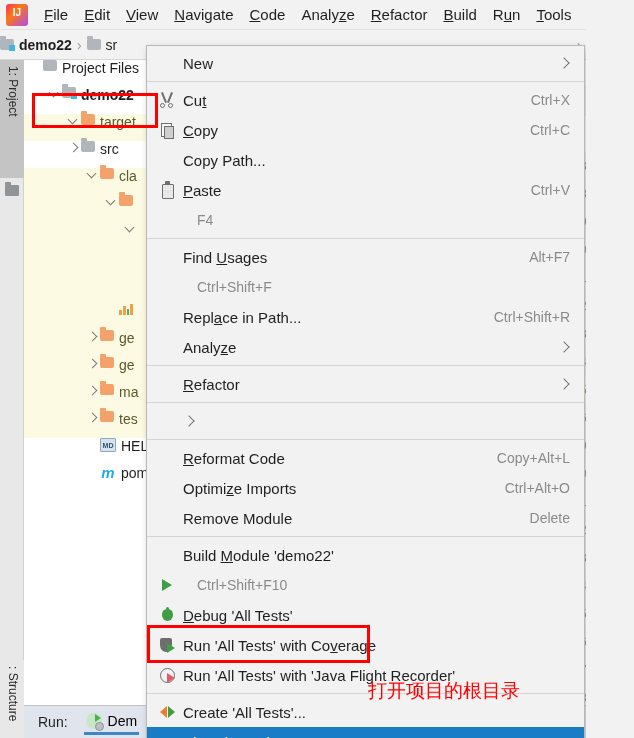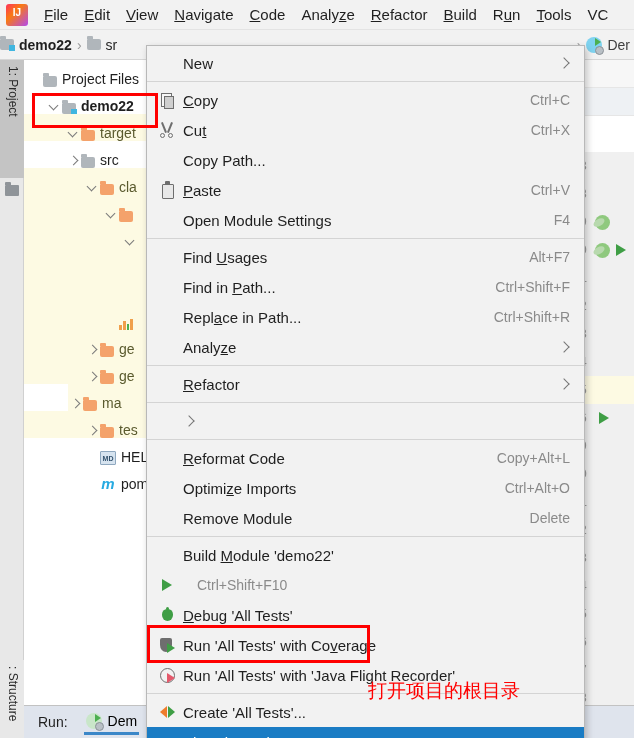--- a/index.html
+++ b/index.html
@@ -4,21 +4,21 @@
 <style>
   * { box-sizing: border-box; }
   html, body {
     margin: 0; padding: 0;
     width: 634px; height: 738px;
     overflow: hidden;
     font-family: "Liberation Sans", sans-serif;
     background: #f2f2f2;
     -webkit-font-smoothing: antialiased;
   }
-  #app { position: relative; width: 634px; height: 738px; overflow: hidden; background: #f2f2f2; }
+  #app { position: relative; width: 586px; height: 738px; overflow: hidden; background: #f2f2f2; }
 
   
   .menubar {
     position: absolute; top: 0; left: 0; width: 634px; height: 30px;
     background: #f2f2f2; display: flex; align-items: center;
     border-bottom: 1px solid #e3e3e3;
   }
   .ij-logo {
     width: 22px; height: 22px; margin-left: 6px; margin-right: 8px;
     border-radius: 3px; position: relative; flex: none;
@@ -80,21 +80,21 @@
     content: ""; position: absolute; top: -3px; left: 0; width: 6px; height: 3px;
     background: #8f9499; border-radius: 1px 1px 0 0;
   }
 
   
   .treepanel {
     position: absolute; left: 24px; top: 60px; width: 146px; height: 645px;
     background: #ffffff; border-right: 1px solid #c9c9c9; overflow: hidden;
   }
   .tr {
-    position: relative; height: 27px; display: flex; align-items: flex-end;
+    position: relative; height: 27px; display: flex; align-items: flex-start;
     font-size: 14px; color: #1f1f1f; white-space: nowrap;
   }
   .tr.hl-yellow { background: #fdfae3; }
   .arrow {
     width: 14px; height: 14px; flex: none; position: relative; margin-right: 1px;
   }
   .arrow::after {
     content: ""; position: absolute; left: 4px; top: 3px;
     width: 6px; height: 6px; border-right: 1.6px solid #7a7a7a;
     border-bottom: 1.6px solid #7a7a7a; transform: rotate(-45deg);
@@ -385,21 +385,21 @@
       <div class="tr hl-yellow" style="padding-left: 61px;">
         <span class="arrow "></span>
         <span class="fold orange"></span>
         <span class="name olive">ge</span>
       </div>
       <div class="tr hl-yellow" style="padding-left: 61px;">
         <span class="arrow "></span>
         <span class="fold orange"></span>
         <span class="name olive">ge</span>
       </div>
-      <div class="tr hl-yellow" style=" margin-left: 44px;">
+      <div class="tr hl-yellow" style="padding-left: 61px;">
         <span class="arrow "></span>
         <span class="fold orange"></span>
         <span class="name olive">ma</span>
       </div>
       <div class="tr hl-yellow" style="padding-left: 61px;">
         <span class="arrow "></span>
         <span class="fold orange"></span>
         <span class="name olive">tes</span>
       </div>
       <div class="tr" style="padding-left: 61px;">
@@ -505,55 +505,53 @@
   </div>
 
   <div class="ctxmenu" id="ctxmenu">
       <div class="mi">
         <span class="ico"></span>
         <span class="txt">New</span>
         <span class="chev"></span>
       </div>
       <div class="msep"></div>
       <div class="mi">
-        <span class="ico ic-copy"></span>
-        <span class="txt"><span class="mn">C</span>opy</span>
-        <span class="sc">Ctrl+C</span>
-      </div>
-      <div class="mi">
         <span class="ico ic-cut">
           <i></i>
           <b></b>
         </span>
         <span class="txt">Cu<span class="mn">t</span></span>
         <span class="sc">Ctrl+X</span>
       </div>
       <div class="mi">
+        <span class="ico ic-copy"></span>
+        <span class="txt"><span class="mn">C</span>opy</span>
+        <span class="sc">Ctrl+C</span>
+      </div>
+      <div class="mi">
         <span class="ico"></span>
         <span class="txt">Copy Path...</span>
       </div>
       <div class="mi">
         <span class="ico ic-paste"></span>
         <span class="txt"><span class="mn">P</span>aste</span>
         <span class="sc">Ctrl+V</span>
       </div>
       <div class="mi">
         <span class="ico"></span>
-        <span class="txt">Open Module Settings</span>
         <span class="sc">F4</span>
       </div>
       <div class="msep"></div>
       <div class="mi">
         <span class="ico"></span>
         <span class="txt">Find <span class="mn">U</span>sages</span>
         <span class="sc">Alt+F7</span>
       </div>
       <div class="mi">
         <span class="ico"></span>
-        <span class="txt">Find in <span class="mn">P</span>ath...</span>
         <span class="sc">Ctrl+Shift+F</span>
       </div>
       <div class="mi">
         <span class="ico"></span>
         <span class="txt">Repl<span class="mn">a</span>ce in Path...</span>
         <span class="sc">Ctrl+Shift+R</span>
       </div>
       <div class="mi">
         <span class="ico"></span>
         <span class="txt">Analy<span class="mn">z</span>e</span>

